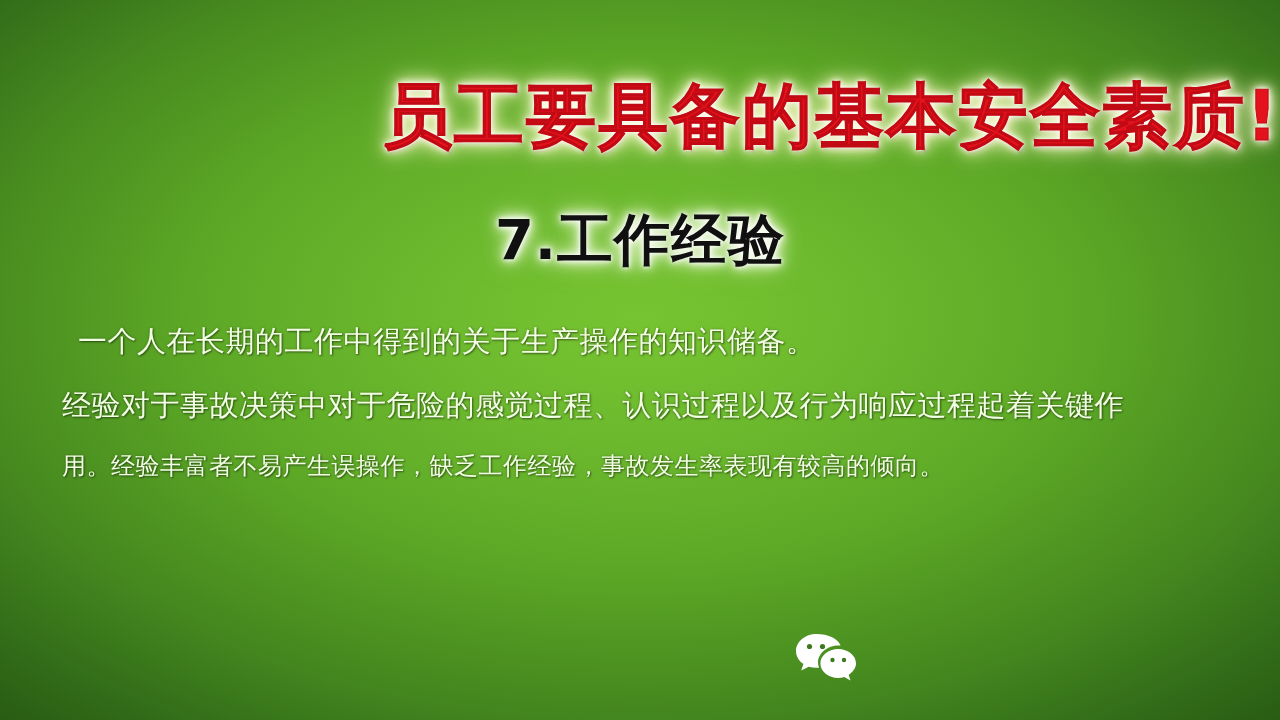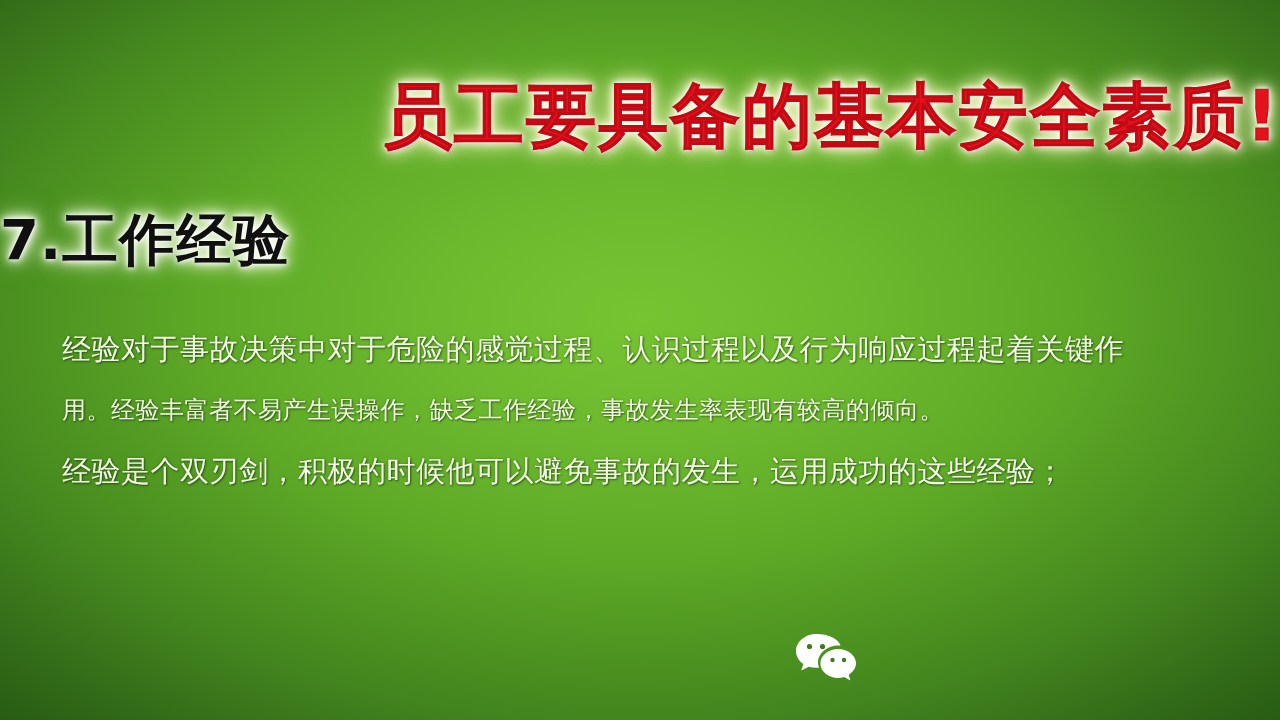--- a/index.html
+++ b/index.html
@@ -68,20 +68,21 @@
       0 0 30px rgba(255,255,190,0.55),
       2px 3px 2px rgba(60,20,0,0.35);
   }
 
   
   #subtitle-block {
     position: absolute;
     top: 209px;
     left: 0;
     width: 1280px;
+    text-align: center;
   }
   #subtitle {
     display: inline-block;
     font-family: "DejaVu Sans", "Liberation Sans", sans-serif;
     font-size: 56px;
     font-weight: bold;
     line-height: 1.1;
     color: #101010;
     letter-spacing: 1px;
     text-shadow:
@@ -151,23 +152,23 @@
 
   <div id="title-block">
     <div id="main-title">员工要具备的基本安全素质!</div>
   </div>
 
   <div id="subtitle-block">
     <div id="subtitle">7.工作经验</div>
   </div>
 
   <div id="body-block">
+    <div class="body-line line-1">一个人在长期的工作中得到的关于生产操作的知识储备。</div>
     <div class="body-line line-2">经验对于事故决策中对于危险的感觉过程、认识过程以及行为响应过程起着关键作</div>
     <div class="body-line line-3">用。经验丰富者不易产生误操作，缺乏工作经验，事故发生率表现有较高的倾向。</div>
-    <div class="body-line line-4">经验是个双刃剑，积极的时候他可以避免事故的发生，运用成功的这些经验；</div>
   </div>
 
   <div id="watermark">
     <svg id="wechat-icon" viewBox="0 0 62 52">
 
       <path d="M21.5 2C10.2 2 1 9.6 1 19c0 5.2 2.9 9.9 7.4 13L6.2 38.6l7.6-3.9c2.4 0.7 5 1.1 7.7 1.1 0.9 0 1.7 0 2.6-0.1C23.4 34 23 32.3 23 30.5 23 21.1 32.3 13.5 43.8 13.5c0.6 0 1.2 0 1.8 0.1C43.5 6.9 33.4 2 21.5 2z" fill="#ffffff"></path>
       <circle cx="14.5" cy="14.5" r="2.6" fill="#3f7a1e"></circle>
       <circle cx="27.5" cy="14.5" r="2.6" fill="#3f7a1e"></circle>
 
       <path d="M61 31.5c0-8-8-14.5-17.8-14.5S25.4 23.5 25.4 31.5c0 8 8 14.5 17.8 14.5 2.1 0 4.1-0.3 6-0.9l6.3 3.3-1.8-5.5C57.7 40.1 61 36.1 61 31.5z" fill="#ffffff"></path>

